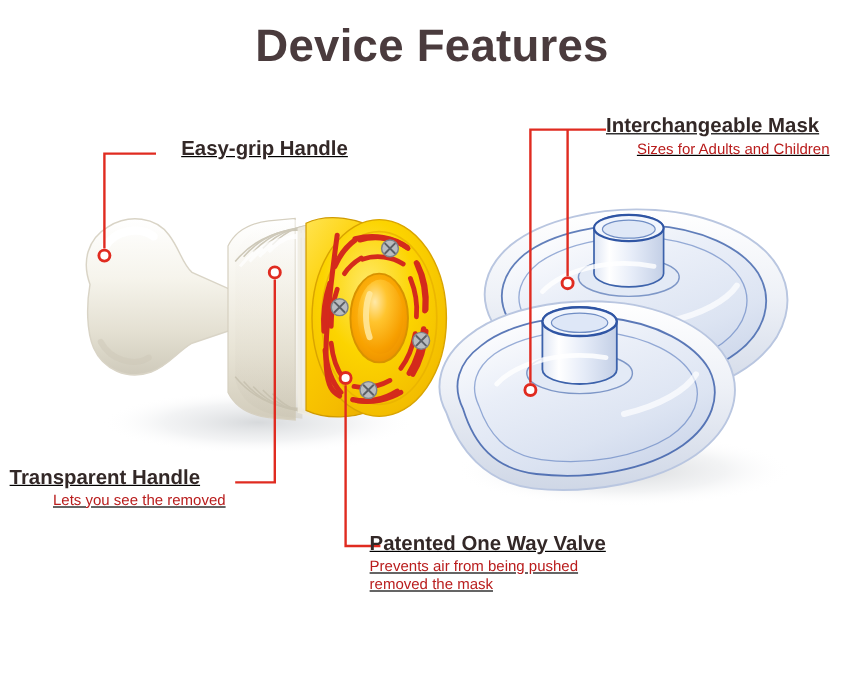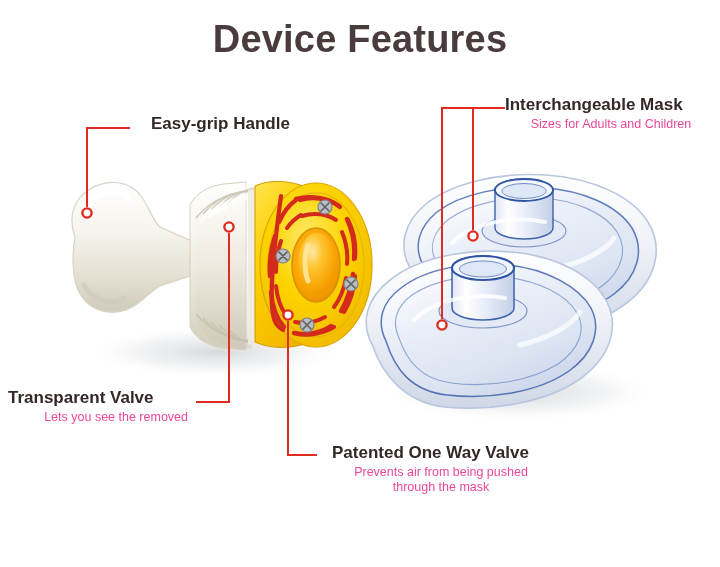--- a/index.html
+++ b/index.html
@@ -24,45 +24,45 @@
     top: 18px;
     width: 720px;
     text-align: center;
     font-size: 38px;
     font-weight: bold;
     letter-spacing: 0.2px;
     color: #4a3b3d;
   }
 
   
-  .callout { position: absolute; }
+  .callout { position: absolute; text-decoration: underline; }
   .callout .c-title {
     font-size: 17px;
     font-weight: bold;
     color: #332827;
     white-space: nowrap;
     line-height: 1.15;
   }
   .callout .c-sub {
     font-size: 12.5px;
     font-weight: normal;
-    color: #ec4899;
+    color: #b91c1c;
     line-height: 1.25;
     margin-top: 2px;
   }
 
   #callout-handle      { left: 151px; top: 114px; }
   #callout-mask        { left: 505px; top: 95px;  width: 212px; }
   #callout-mask .c-sub { text-align: center; }
   #callout-transparent { left: 8px;   top: 388px; width: 180px; }
   #callout-transparent .c-title { text-align: left; }
   #callout-transparent .c-sub   { text-align: right; }
-  #callout-valve       { left: 332px; top: 443px; width: 218px; }
+  #callout-valve       { left: 308px; top: 443px; width: 218px; }
   #callout-valve .c-title { text-align: left; }
-  #callout-valve .c-sub   { text-align: center; }
+  #callout-valve .c-sub   { }
 
   
   #artwork, #leader-layer {
     position: absolute;
     left: 0; top: 0;
     width: 720px; height: 567px;
   }
   #leader-layer { pointer-events: none; }
 </style>
 </head>
@@ -335,27 +335,27 @@
   <div class="callout" id="callout-handle">
     <div class="c-title">Easy-grip Handle</div>
   </div>
 
   <div class="callout" id="callout-mask">
     <div class="c-title">Interchangeable Mask</div>
     <div class="c-sub">Sizes for Adults and Children</div>
   </div>
 
   <div class="callout" id="callout-transparent">
-    <div class="c-title">Transparent Valve</div>
+    <div class="c-title">Transparent Handle</div>
     <div class="c-sub">
       <div>Lets you see the removed</div>
     </div>
   </div>
 
   <div class="callout" id="callout-valve">
     <div class="c-title">Patented One Way Valve</div>
     <div class="c-sub">
       <div>Prevents air from being pushed</div>
-      <div>through the mask</div>
+      <div>removed the mask</div>
     </div>
   </div>
 
 </div>
 
 </body></html>

